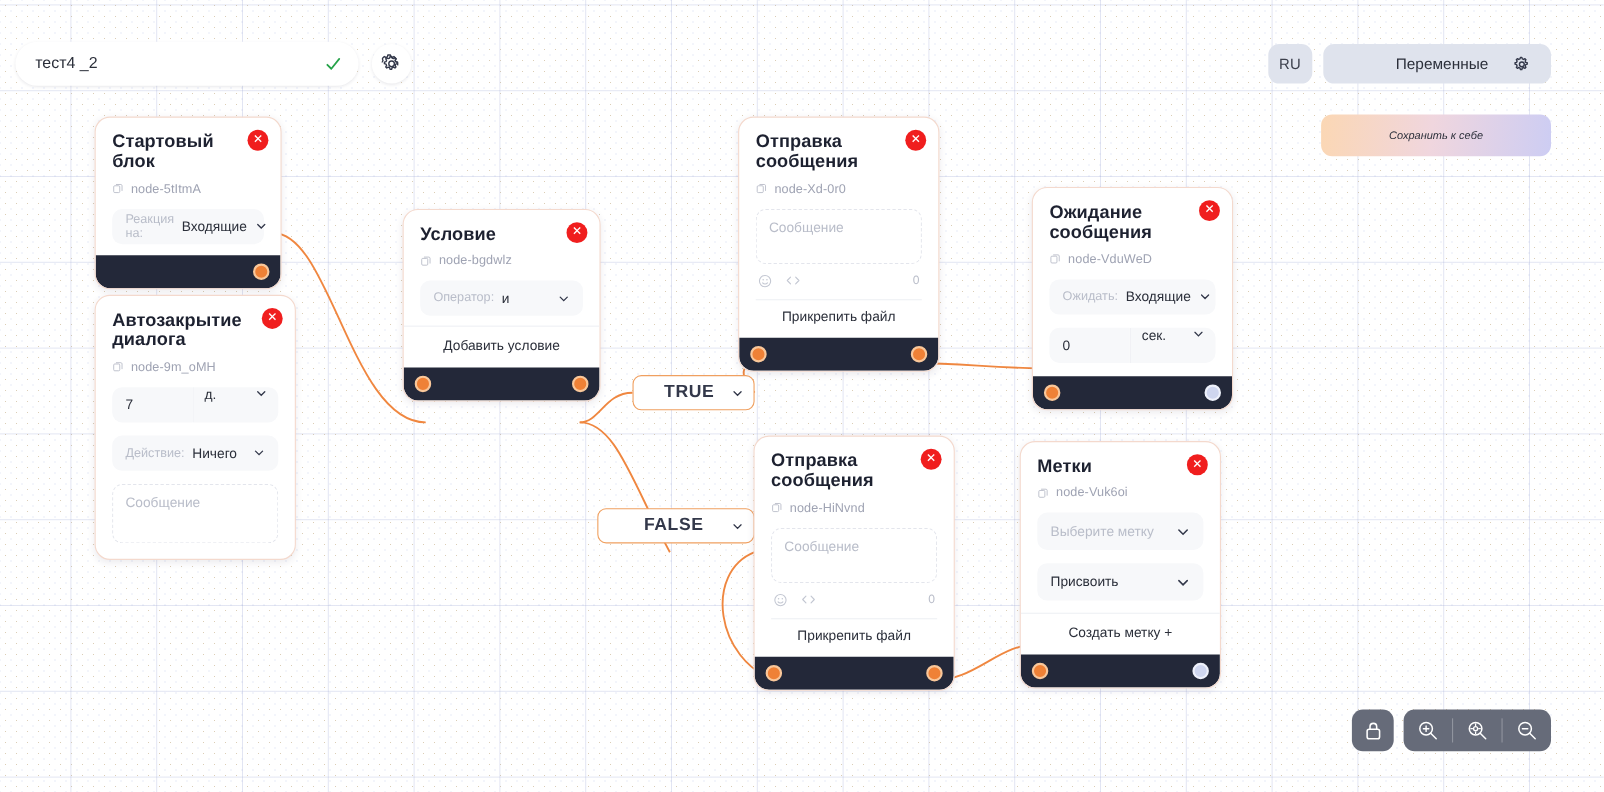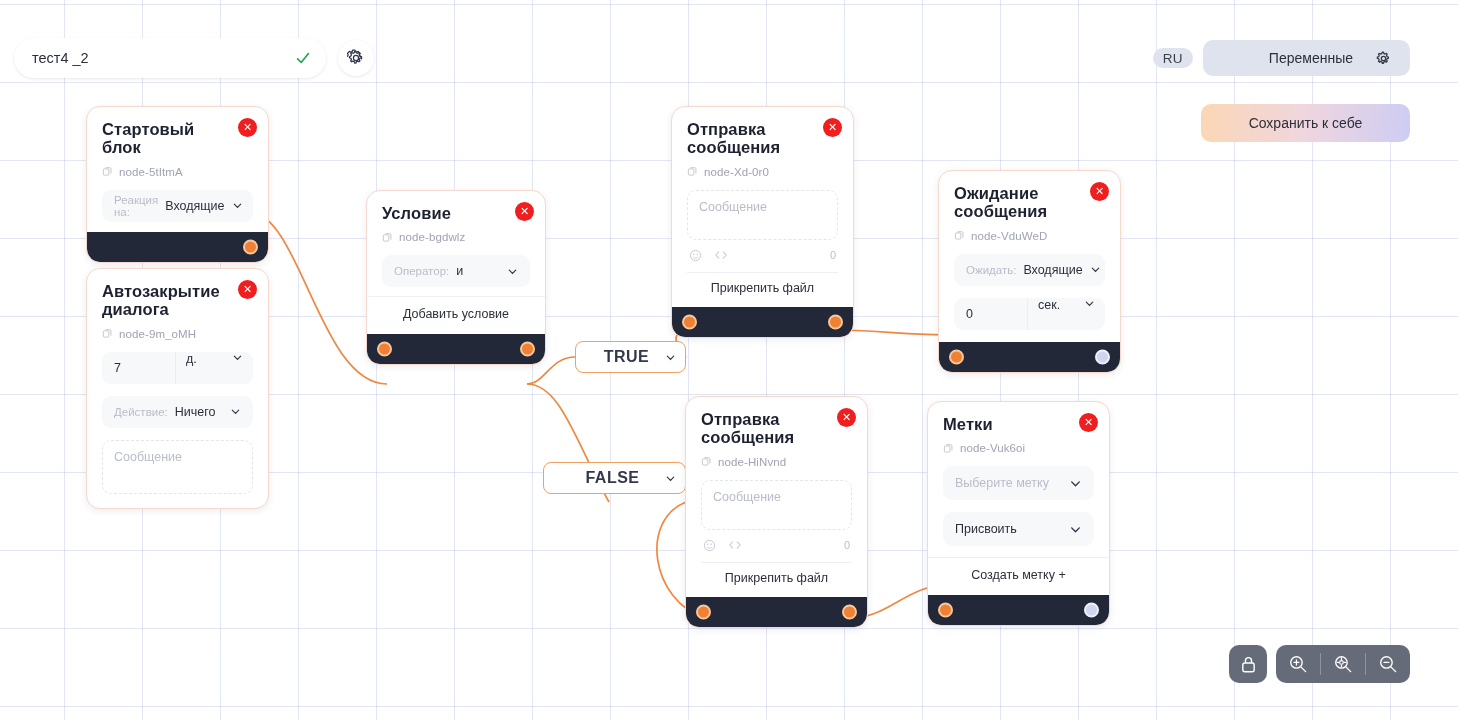--- a/index.html
+++ b/index.html
@@ -61,38 +61,39 @@
     box-shadow: 0 1px 3px rgba(30,30,60,0.10);
     display: flex; align-items: center; justify-content: center;
     cursor: pointer; padding: 0;
   }
 
   .tr-wrap {
     position: absolute; right: 48px; top: 40px;
     display: flex; align-items: center; gap: 10px;
   }
   .ru-btn {
-    width: 40px; height: 20px; border-radius: 10px;
+    width: 40px; height: 36px; border-radius: 10px;
     background: #dfe3ed; border: none;
     font-size: 13.5px; color: #3b3f4c; letter-spacing: .4px;
     display: flex; align-items: center; justify-content: center;
     cursor: pointer; font-family: "Liberation Sans", sans-serif; margin-left: 16px;
   }
   .vars-btn {
     height: 36px; border-radius: 10px; background: #dfe3ed; border: none;
     display: flex; align-items: center; gap: 22px;
     padding: 0 18px 0 66px; cursor: pointer;
     font-size: 14px; color: #2b2f3a; font-family: "Liberation Sans", sans-serif;
   }
   .save-btn {
     position: absolute; right: 48px; top: 104px;
     width: 209px; height: 38px; border: none; border-radius: 10px;
     background: linear-gradient(95deg, #fbd7b4 0%, #f0d6de 48%, #cdcdf3 100%);
-    font-size: 14px; color: #2b2f3a; cursor: pointer;
+    font-size: 10px; color: #2b2f3a; cursor: pointer;
     font-family: "Liberation Sans", sans-serif;
+    font-style: italic;
   }
 
   
   .node {
     position: absolute;
     background: #ffffff;
     border: 1px solid #f4d9cd;
     border-radius: 14px;
     box-shadow: 0 2px 7px rgba(60,40,80,0.09);
     overflow: hidden;
@@ -267,21 +268,21 @@
       <span>Переменные</span>
       <svg width="17" height="17" viewBox="0 0 24 24">
         <circle cx="12" cy="12" r="3.1" fill="none" stroke="#33384a" stroke-width="1.8"></circle>
         <path fill="none" stroke="#33384a" stroke-width="1.8" stroke-linejoin="round" d="M12 3.1l.55 1.9 1.75.73 1.72-1 1.25 1.25-1 1.72.73 1.75 1.9.55v1.8l-1.9.55-.73 1.75 1 1.72-1.25 1.25-1.72-1-1.75.73-.55 1.9h-1.8l-.55-1.9-1.75-.73-1.72 1-1.25-1.25 1-1.72-.73-1.75-1.9-.55v-1.8l1.9-.55.73-1.75-1-1.72 1.25-1.25 1.72 1 1.75-.73.55-1.9z"></path>
       </svg>
     </button>
   </div>
 
   <button class="save-btn">Сохранить к себе</button>
 
-  <div class="node" style="left:86px; top:106px; width:183px;">
+  <div class="node" style="left:86px; top:106px; width:170px;">
     <div class="node-body">
       <div class="node-title">Стартовый блок</div>
       <button class="close-x">✕</button>
       <div class="node-id-row">
         <svg width="11" height="11" viewBox="0 0 16 16">
           <rect x="2" y="4.2" width="8" height="9" rx="1.4" fill="none" stroke="#b9bdc9" stroke-width="1.2"></rect>
           <path d="M5 2.5h6.5c.8 0 1.5.7 1.5 1.5v7" fill="none" stroke="#b9bdc9" stroke-width="1.2"></path>
         </svg>
         <span class="node-id">node-5tItmA</span>
       </div>

